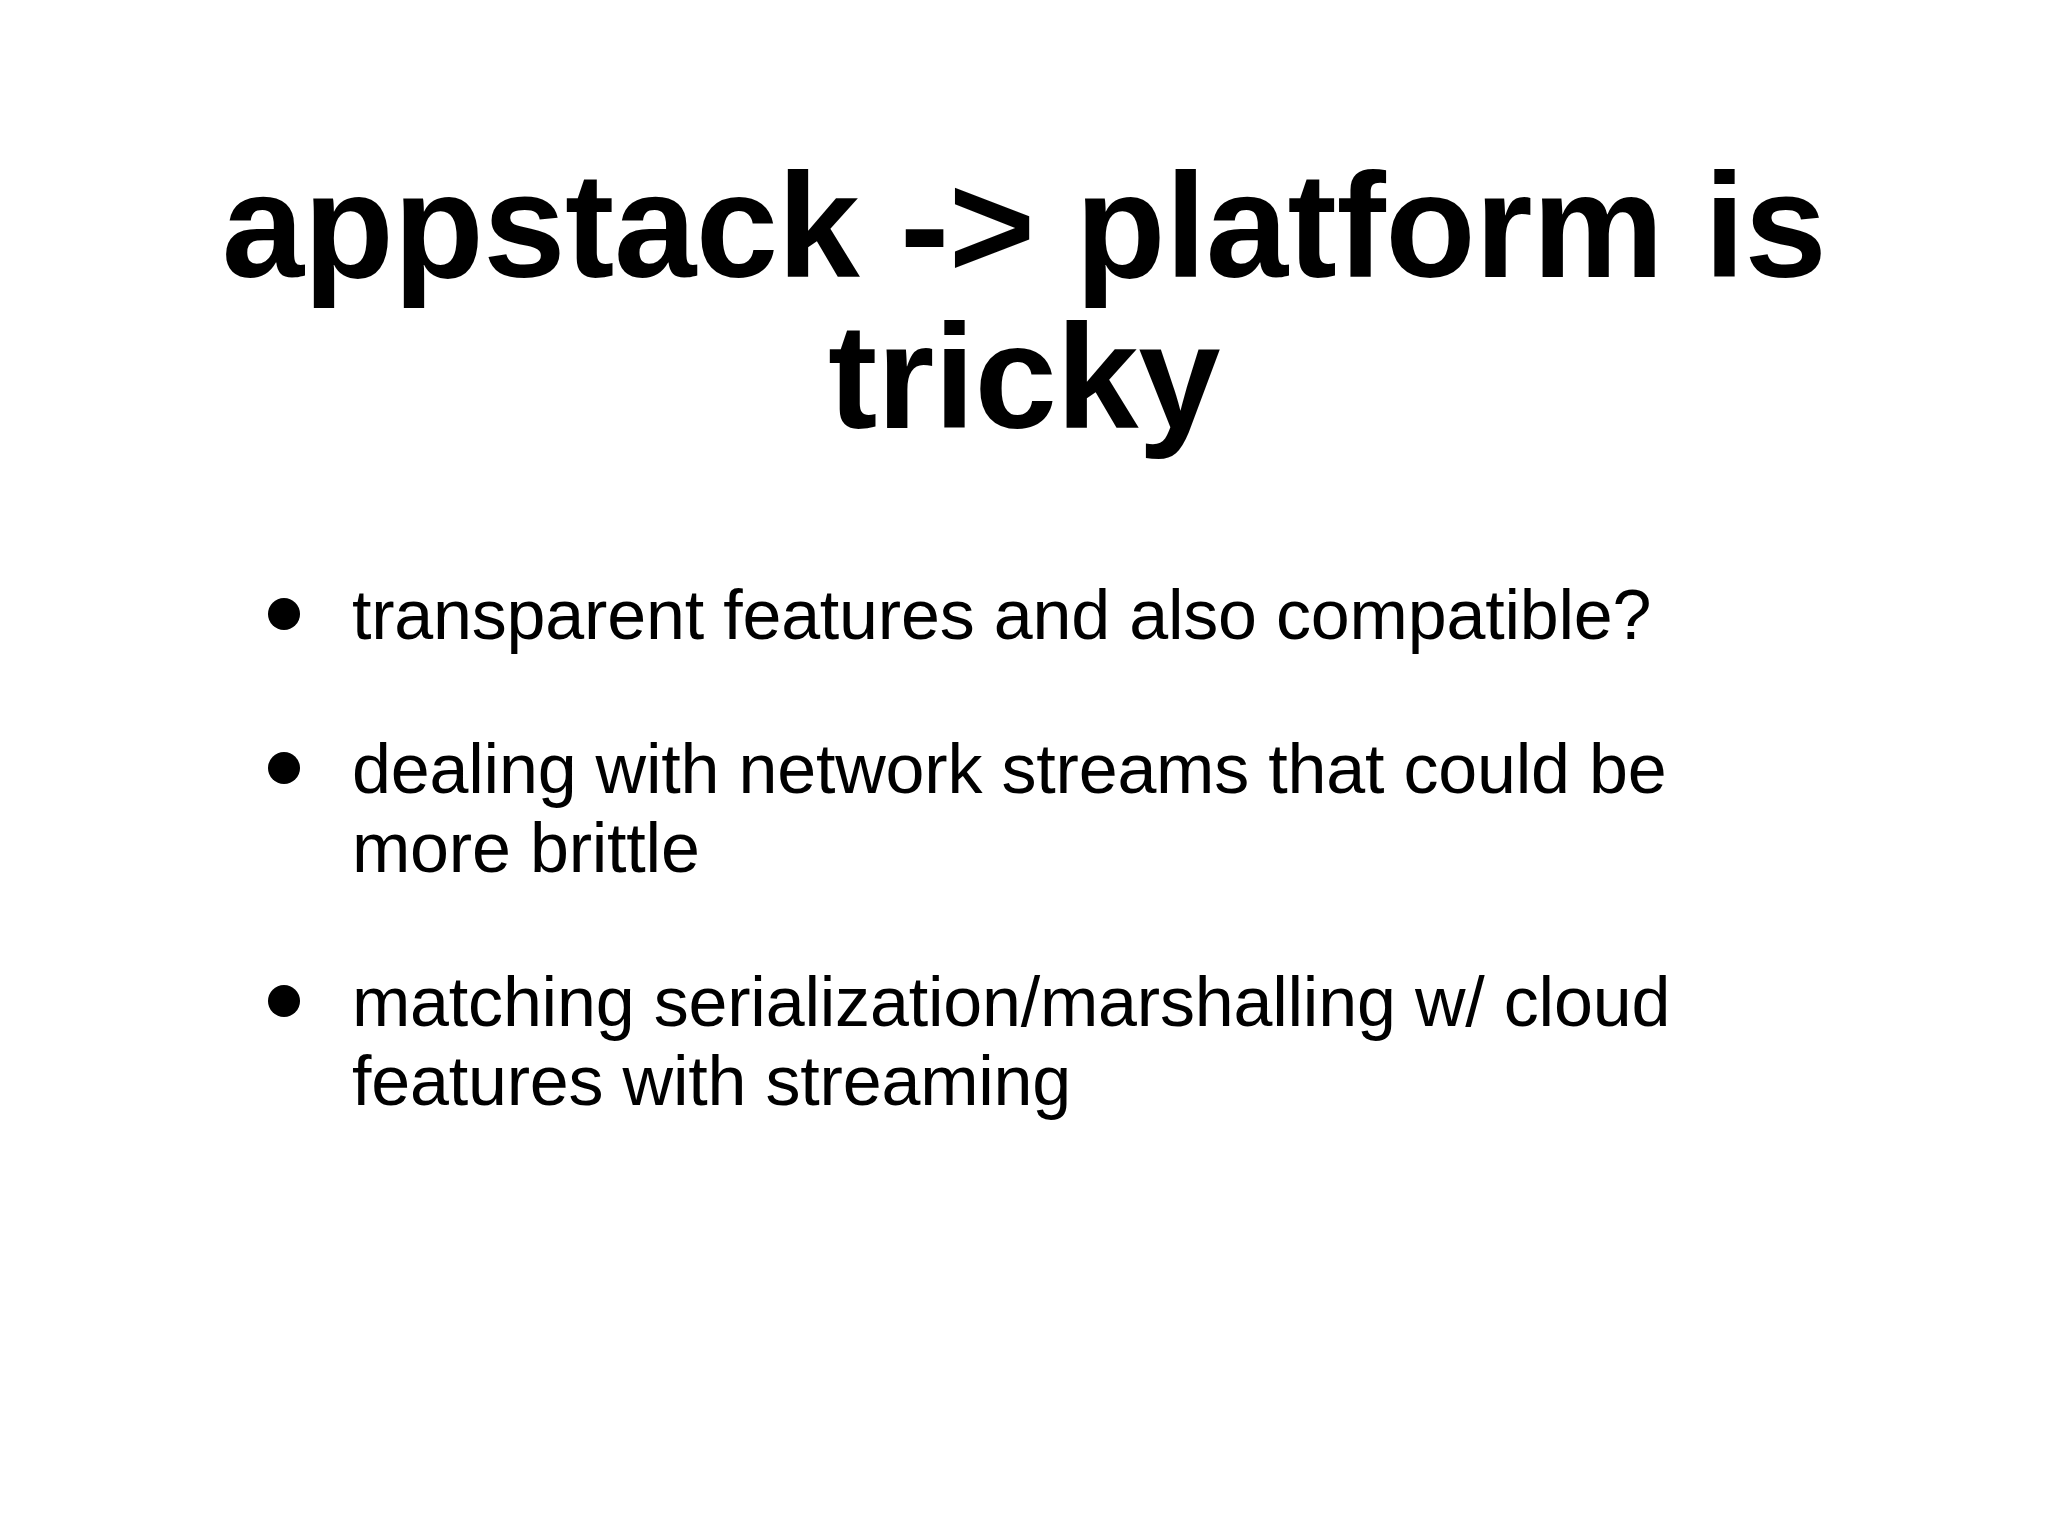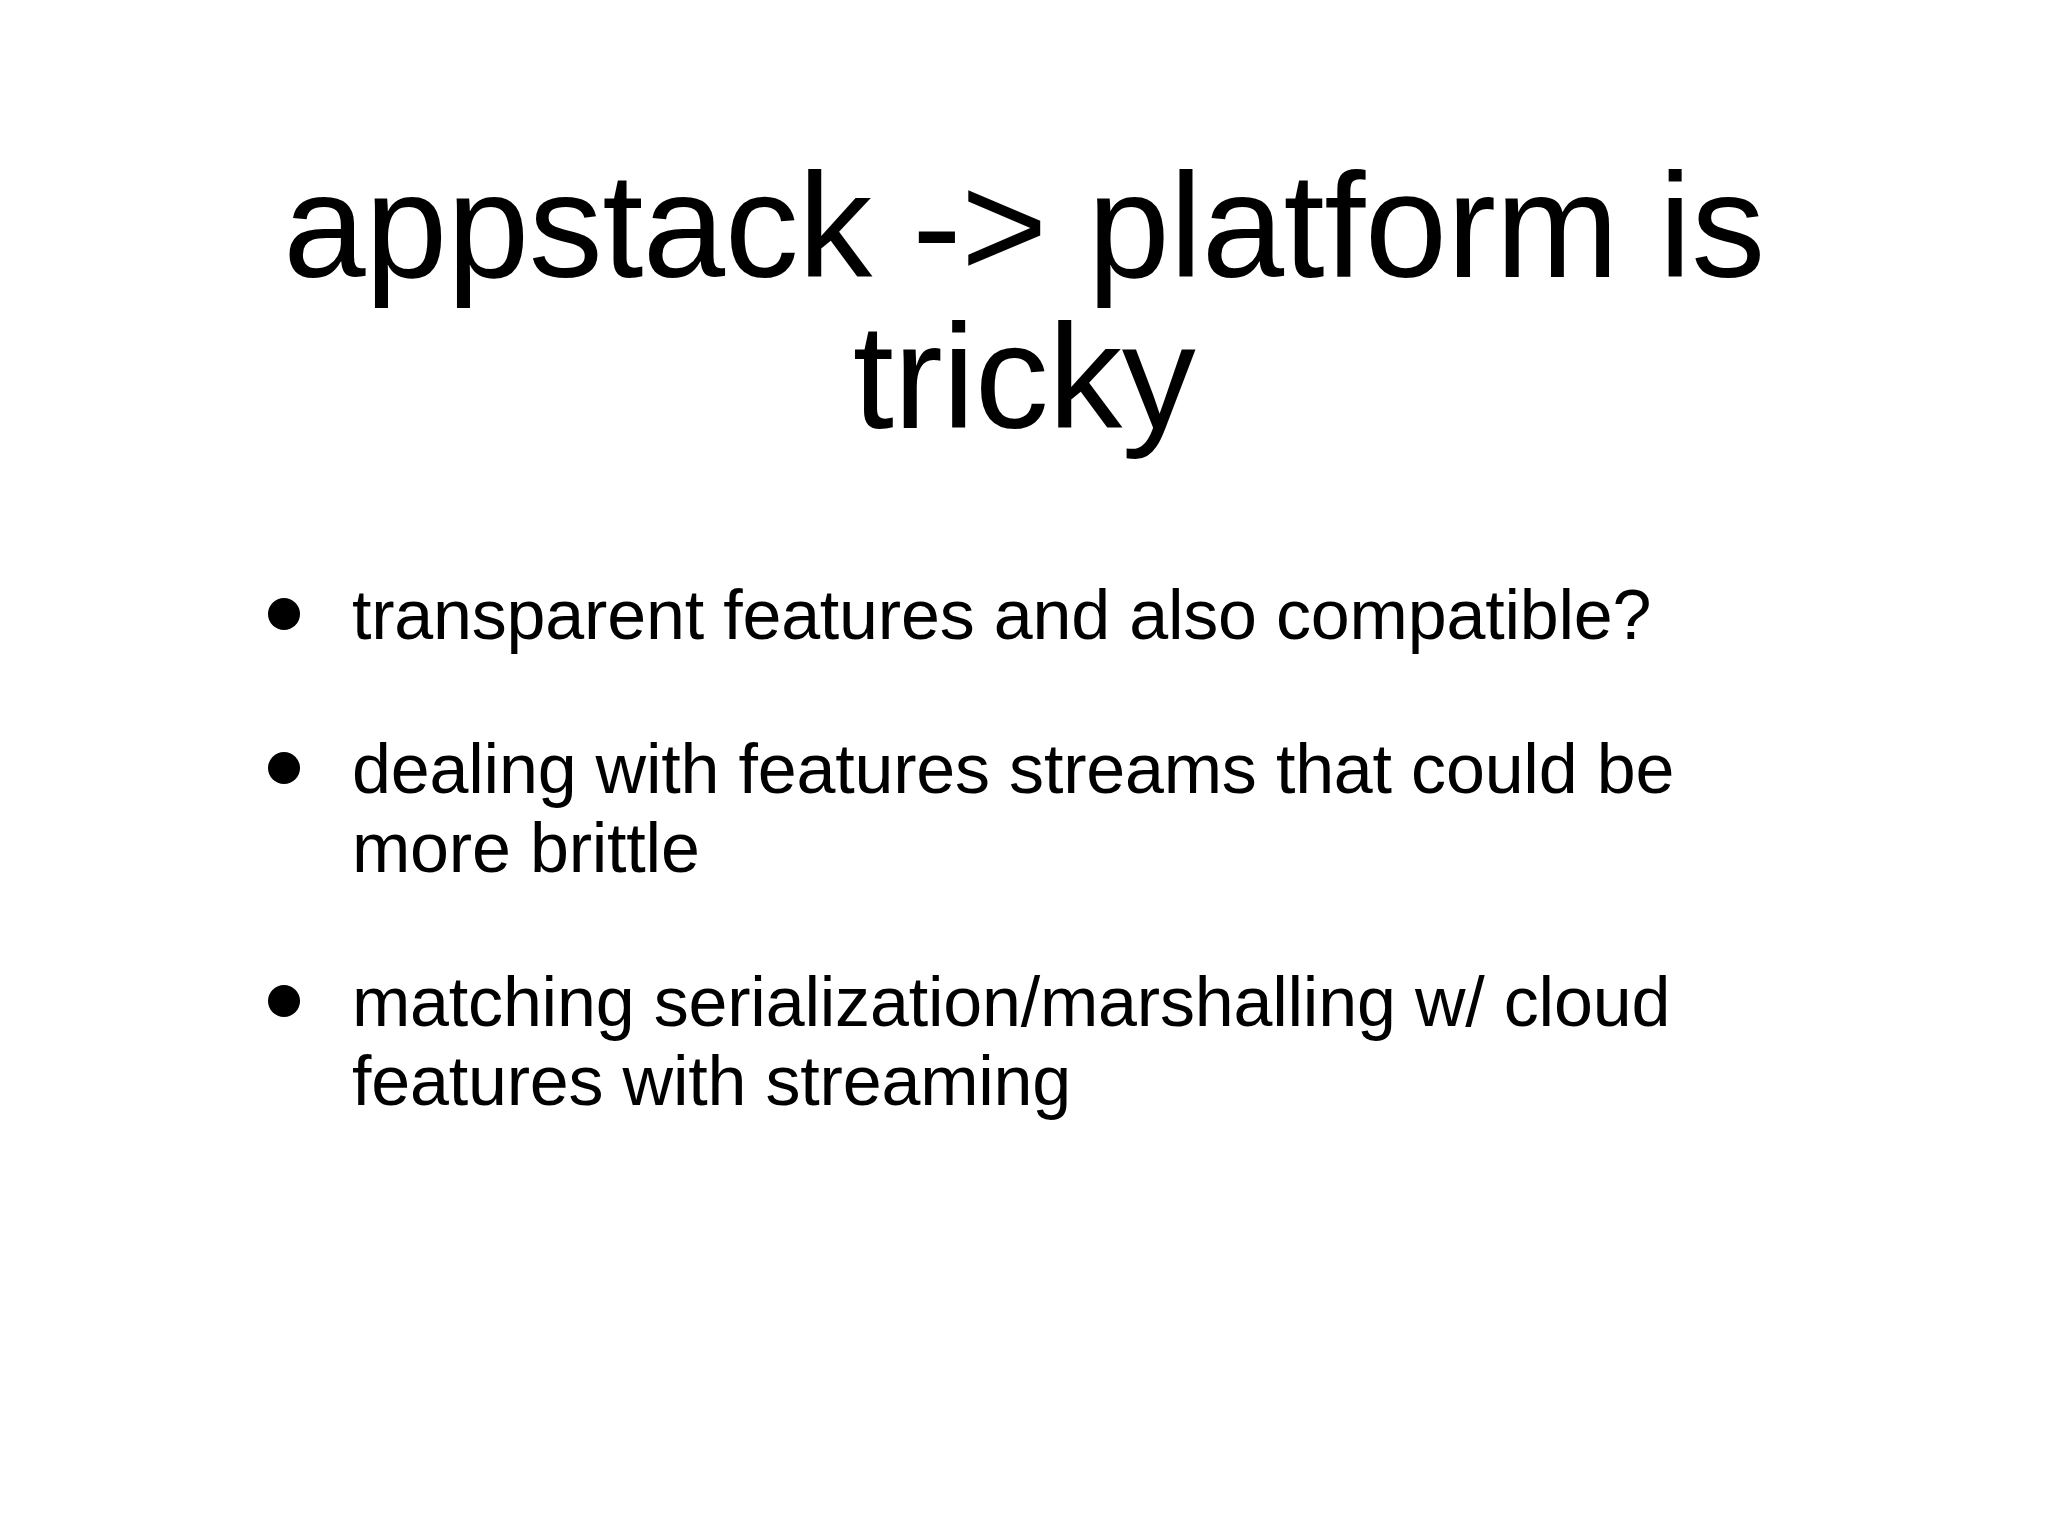--- a/index.html
+++ b/index.html
@@ -21,21 +21,21 @@
     box-sizing: border-box;
   }
   .slide-title {
     position: absolute;
     left: 160px;
     top: 52px;
     width: 1728px;
     text-align: center;
     font-size: 148px;
     line-height: 1.02;
-    font-weight: 400;
+    font-weight: 700;
     letter-spacing: -0.5px;
     color: #000000;
     white-space: pre-line;
   }
   .body-list {
     position: absolute;
     left: 0px;
     top: 576px;
     width: 1865px;
     padding: 0;
@@ -81,21 +81,21 @@
 
   <ul class="body-list">
 
     <li class="bullet-item">
       <span class="bullet-marker"></span>
       <span class="bullet-text">transparent features and also compatible?</span>
     </li>
 
     <li class="bullet-item">
       <span class="bullet-marker"></span>
-      <span class="bullet-text">dealing with features streams that could be more brittle</span>
+      <span class="bullet-text">dealing with network streams that could be more brittle</span>
     </li>
 
     <li class="bullet-item">
       <span class="bullet-marker"></span>
       <span class="bullet-text">matching serialization/marshalling w/ cloud features with streaming</span>
     </li>
 
   </ul>
 
 </div>

